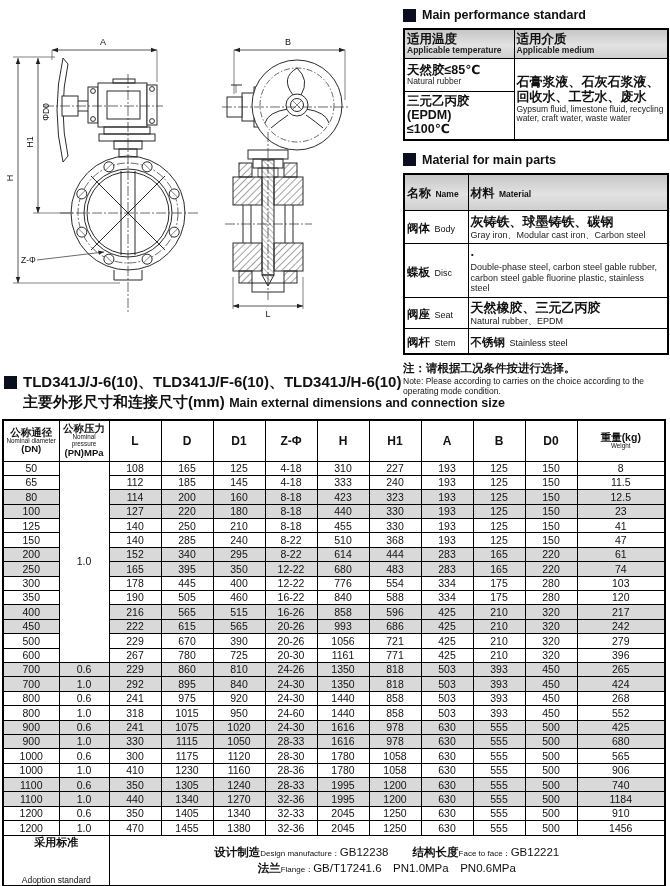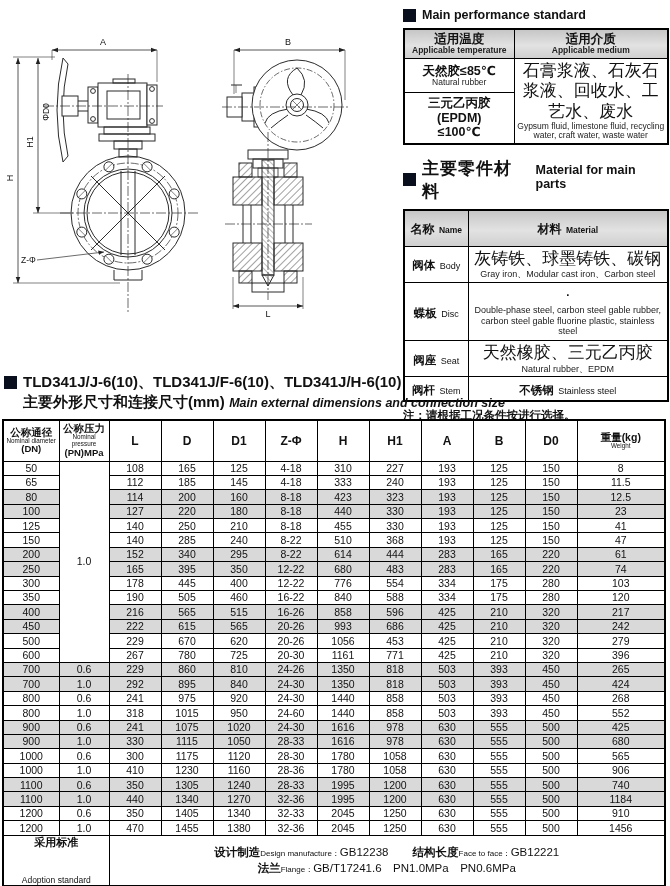--- a/index.html
+++ b/index.html
@@ -12,39 +12,39 @@
   svg text { font-family:"Liberation Sans","DejaVu Sans",sans-serif; }
 
   
   .right-col { position:absolute; left:403px; top:6px; width:266px; }
   .sec-head { display:flex; align-items:baseline; gap:6px; margin:2px 0 6px 0; }
   .bullet { display:inline-block; width:13px; height:13px; background:#0a0f1e; align-self:center; flex:none; }
   .sec-head .zh { font-weight:bold; font-size:17px; letter-spacing:1px; }
   .sec-head .en { font-weight:bold; font-size:12.5px; }
 
   table.info { border-collapse:collapse; width:264px; table-layout:fixed; }
-  table.info th, table.info td { border:1px solid #000; text-align:center; vertical-align:middle; padding:2px 2px; }
+  table.info th, table.info td { border:1px solid #000; text-align:left; vertical-align:middle; padding:2px 2px; }
   table.info { border:2px solid #000; }
   table.info th { background:linear-gradient(#c6c6c6,#e2e2e2 55%,#cfcfcf); }
   .zh-b { font-weight:bold; font-size:12.5px; line-height:1.15; display:block; }
-  .zh-s { font-weight:normal; font-size:17px; line-height:1.2; display:block; }
+  .zh-s { font-weight:bold; font-size:13px; line-height:1.2; display:block; }
   .en-s { font-size:8.5px; line-height:1.1; display:block; color:#222; }
   .en-m { font-size:9px;  line-height:1.15; display:block; color:#222; }
 
   .note { margin-top:6px; }
   .note .zh { font-weight:bold; font-size:11.5px; display:block; }
   .note .en { font-size:8.5px; line-height:1.2; display:block; }
 
   
   .dim-title { position:absolute; left:4px; top:373px; width:660px; }
   .dim-title .row1 { display:flex; align-items:center; gap:6px; }
   .dim-title .models { font-weight:bold; font-size:15px; }
   .dim-title .row2 { padding-left:19px; margin-top:1px; }
   .dim-title .zh { font-weight:bold; font-size:15px; }
-  .dim-title .en { font-weight:bold; font-size:12.5px;font-style:italic; }
+  .dim-title .en { font-weight:bold; font-size:12.5px; }
 
   
   table.dims { position:absolute; left:2px; top:419px; width:596px; border-collapse:collapse; table-layout:fixed; border:2px solid #000; }
   table.dims th, table.dims td { border:1px solid #000; text-align:center; vertical-align:middle; padding:0; }
   table.dims thead th { height:41px; font-size:12px; font-weight:bold; background:#fff; }
   table.dims thead .hz { display:block; font-size:10.5px; font-weight:bold; line-height:1.05; }
   table.dims thead .he { display:block; font-size:6.3px; font-weight:normal; line-height:1.05; }
   table.dims thead .hs { display:block; font-size:9.5px; font-weight:bold; line-height:1.1; }
   table.dims tbody td { height:14.4px; font-size:10.5px; line-height:1; }
   table.dims tbody tr.shaded td { background:#d9d9d9; }
@@ -272,21 +272,20 @@
         <td style="height:33px">
           <span class="zh-b">三元乙丙胶(EPDM)</span>
           <span class="zh-b">≤100℃</span>
         </td>
       </tr>
     </tbody>
       </table>
 
     <div class="sec-head" style="margin-top:12px">
       <span class="bullet"></span>
-      <span class="zh">主要零件材料</span>
       <span class="en">Material for main parts</span>
     </div>
 
     <table class="info">
       <colgroup>
           <col style="width:64px">
           <col style="width:200px">
         </colgroup>
       <tbody>
           <tr>
@@ -556,24 +555,24 @@
           <td>686</td>
           <td>425</td>
           <td>210</td>
           <td>320</td>
           <td>242</td>
         </tr>
         <tr>
           <td>500</td>
           <td>229</td>
           <td>670</td>
-          <td>620</td>
+          <td>390</td>
           <td>20-26</td>
           <td>1056</td>
-          <td>453</td>
+          <td>721</td>
           <td>425</td>
           <td>210</td>
           <td>320</td>
           <td>279</td>
         </tr>
         <tr>
           <td>600</td>
           <td>267</td>
           <td>780</td>
           <td>725</td>

